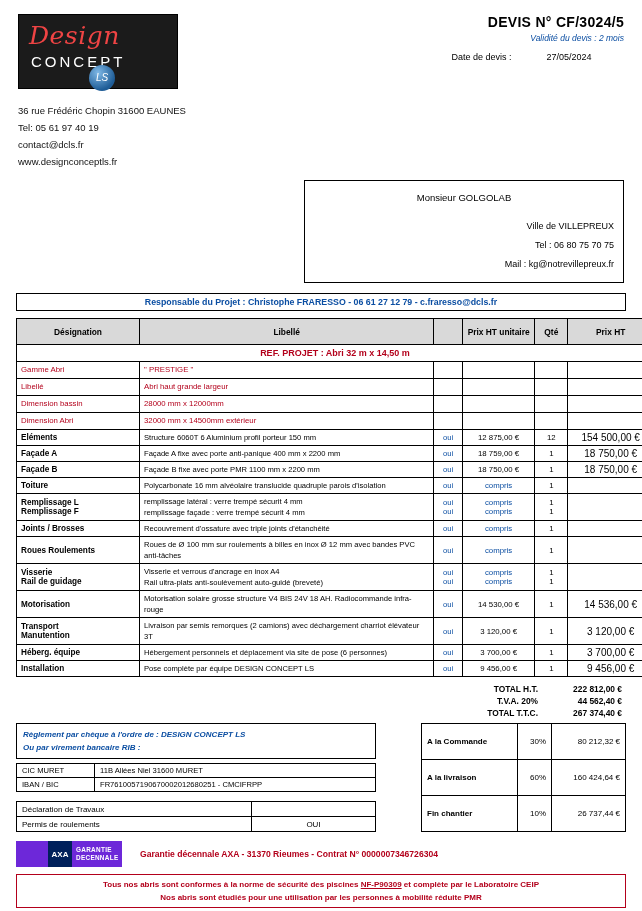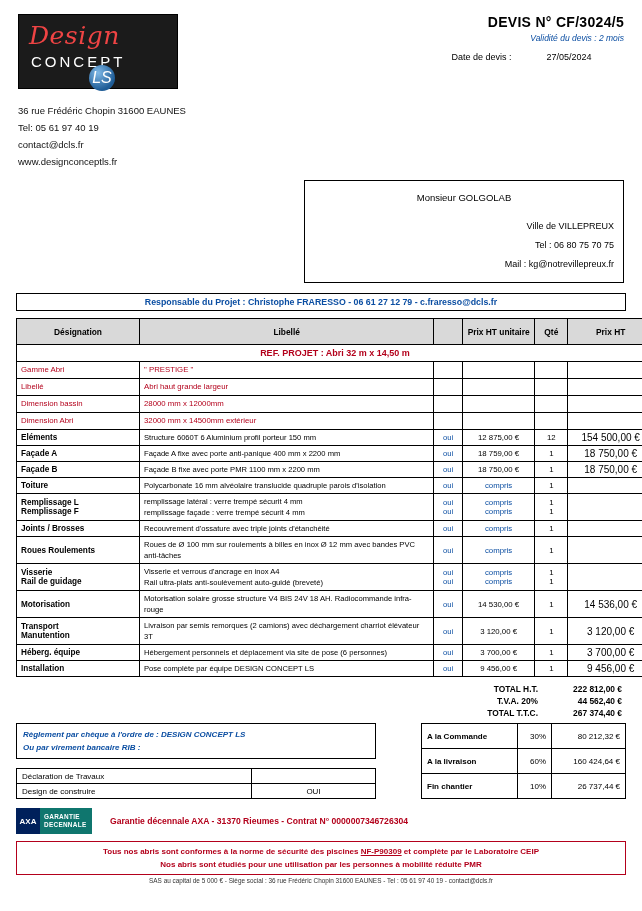--- a/index.html
+++ b/index.html
@@ -26,21 +26,21 @@
     position:absolute; left:10px; top:6px; color:#ef4444; font-family:"DejaVu Serif", serif;
     font-size: 25px; font-style: italic; letter-spacing: .5px;
   }
   .logo-concept {
     position:absolute; left:12px; top:38px; color:#fff; font-family:"Liberation Sans", sans-serif;
     font-size: 15px; letter-spacing: 3px;
   }
   .logo-ls {
     position:absolute; left:70px; top:50px; width:26px; height:26px; border-radius:50%;
     background: radial-gradient(circle at 35% 30%, #7fb8e6, #1e5c96 70%);
-    color:#fff; font-size:16px; text-align:center; line-height:26px; font-style:italic;
+    color:#fff; font-size:10px; text-align:center; line-height:26px; font-style:italic;
   }
   .contact { margin-top: 13px; font-size: 9.5px; line-height: 17px; color:#111; }
 
   .quote-block { width: 330px; text-align:right; }
   .devis-title { font-size: 14px; font-weight: bold; letter-spacing:.3px; }
   .devis-valid { font-size: 8.5px; font-style: italic; color:#0b4ea2; margin-top:3px; }
   .devis-date { font-size: 9px; margin-top: 9px; }
   .devis-date .dt-label { display:inline-block;text-align:center; }
   .devis-date .dt-val { display:inline-block; width: 110px; text-align:center; }
 
@@ -106,21 +106,21 @@
   table.decl td.v { text-align:center; }
 
   table.echeance { border-collapse:collapse; font-size:8px; }
   table.echeance td { border:1px solid #000; padding:2px 5px; }
   table.echeance td.k { width: 96px; font-weight: bold; }
   table.echeance td.p { width: 34px; text-align:right; }
   table.echeance td.v { width: 74px; text-align:right; }
 
   
   .garantie { margin: 9px 16px 0 16px; display:flex; align-items:center; }
-  .axa-logo { width: 76px; height: 26px; background:#0f766e; color:#fff; display:flex; align-items:center; }
+  .axa-logo { width: 106px; height: 26px; background:#6d28d9; color:#fff; display:flex; align-items:center;padding-left:32px; }
   .axa-mark { width:24px; height:26px; background:#00205b; color:#fff; font-size:8px; font-weight:bold;
               display:flex; align-items:center; justify-content:center; }
   .axa-txt { font-size:6.4px; line-height:8px; padding-left:4px; font-weight:bold; letter-spacing:.3px; }
   .garantie-txt { color:#b3001b; font-weight:bold; font-size:8.6px; margin-left: 18px; }
 
   
   .redbox {
     margin: 7px 16px 0 16px; border:1px solid #b3001b; color:#b3001b; text-align:center;
     font-size:8px; font-weight:bold; line-height:13px; padding: 3px 4px;
   }
@@ -336,28 +336,40 @@
     </tbody>
       </table>
   </div>
 
   <div class="bottom">
     <div class="left-bottom">
       <div class="pay-box">
         <div class="l1">Règlement par chèque à l'ordre de : DESIGN CONCEPT LS</div>
         <div class="l2">Ou par virement bancaire RIB :</div>
       </div>
+      <table class="bank">
+        <tbody>
+            <tr>
+          <td class="k">CIC MURET</td>
+          <td>11B Allées Niel 31600 MURET</td>
+        </tr>
+        <tr>
+          <td class="k">IBAN / BIC</td>
+          <td>FR7610057190670002012680251 - CMCIFRPP</td>
+        </tr>
+      </tbody>
+        </table>
       <table class="decl">
         <tbody>
             <tr>
           <td class="k">Déclaration de Travaux</td>
           <td class="v"></td>
         </tr>
         <tr>
-          <td class="k">Design de construire</td>
+          <td class="k">Permis de roulements</td>
           <td class="v">OUI</td>
         </tr>
       </tbody>
         </table>
     </div>
 
     <table class="echeance">
       <tbody>
           <tr>
         <td class="k">A la Commande</td>

